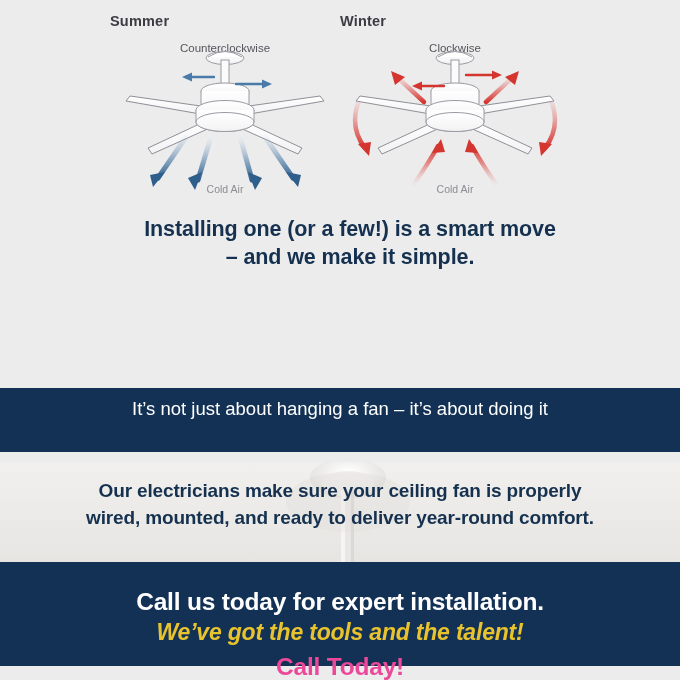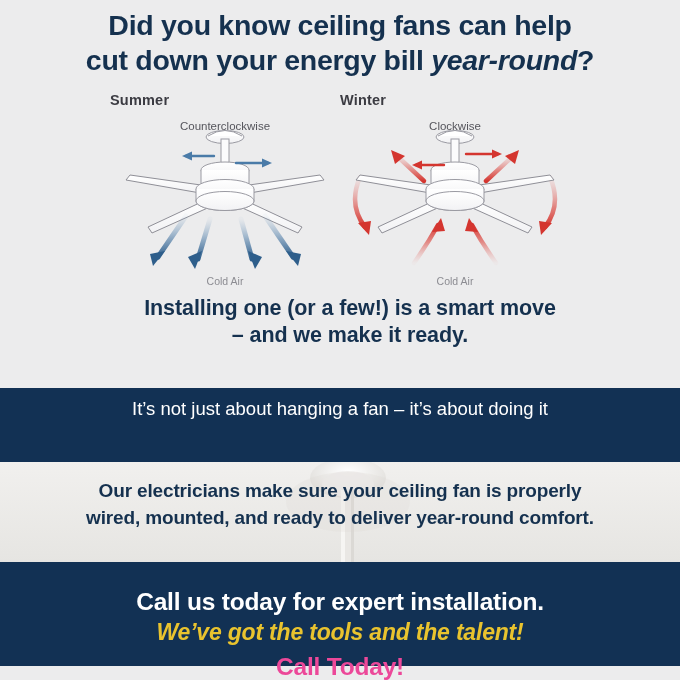--- a/index.html
+++ b/index.html
@@ -61,21 +61,21 @@
   .diagram .direction {
     text-align: center;
     font-size: 11.5px;
     color: #55555c;
     margin-top: 14px;
     line-height: 1;
   }
   .diagram .airlabel {
     position: absolute;
     left: 0; right: 0;
-    bottom: 2px;
+    bottom: 16px;
     text-align: center;
     font-size: 10.5px;
     color: #8c8c92;
     line-height: 1;
   }
   .fansvg {
     position: absolute;
     left: 50%;
     transform: translateX(-50%);
     top: 34px;
@@ -96,21 +96,21 @@
   
   .band-navy {
     position: absolute;
     left: 0; right: 0;
     background: #123154;
     color: #ffffff;
     text-align: center;
   }
   #band1 {
     top: 388px;
-    height: 74px;
+    height: 64px;
     padding-top: 8px;
   }
   #band1 .l1 {
     display: block;
     font-size: 18.5px;
     line-height: 1.45;
     font-weight: normal;
     white-space: nowrap;
   }
   #band1 .l2 {
@@ -183,24 +183,20 @@
     letter-spacing: -0.2px;
     white-space: nowrap;
     margin-top: 2px;
   }
 </style>
 </head>
 <body>
 
 <div class="poster">
 
-  <div class="headline">
-    <span class="line">Did you know ceiling fans can help</span>
-    <span class="line"><span>cut down your energy bill </span><span class="em">year-round</span><span>?</span></span>
-  </div>
 
   <div class="diagrams">
 
     <div class="diagram">
       <div class="season">Summer</div>
       <div class="direction">Counterclockwise</div>
 
       <svg class="fansvg" width="206" height="150" viewBox="0 0 206 150">
         <defs>
           <linearGradient id="sumArr" x1="0" y1="0" x2="0" y2="1">
@@ -342,21 +338,21 @@
           </g>
         </g>
       </svg>
 
       <div class="airlabel">Cold Air</div>
     </div>
   </div>
 
   <div class="subhead">
     <span class="line">Installing one (or a few!) is a smart move</span>
-    <span class="line">– and we make it ready.</span>
+    <span class="line">– and we make it simple.</span>
   </div>
 
   <div class="band-navy" id="band1">
     <span class="l1">It’s not just about hanging a fan – it’s about doing it</span>
   </div>
 
   <div id="photoband">
     <svg class="photo-bg" viewBox="0 0 680 100" preserveAspectRatio="none">
       <defs>
         <linearGradient id="wallG" x1="0" y1="0" x2="0" y2="1">

